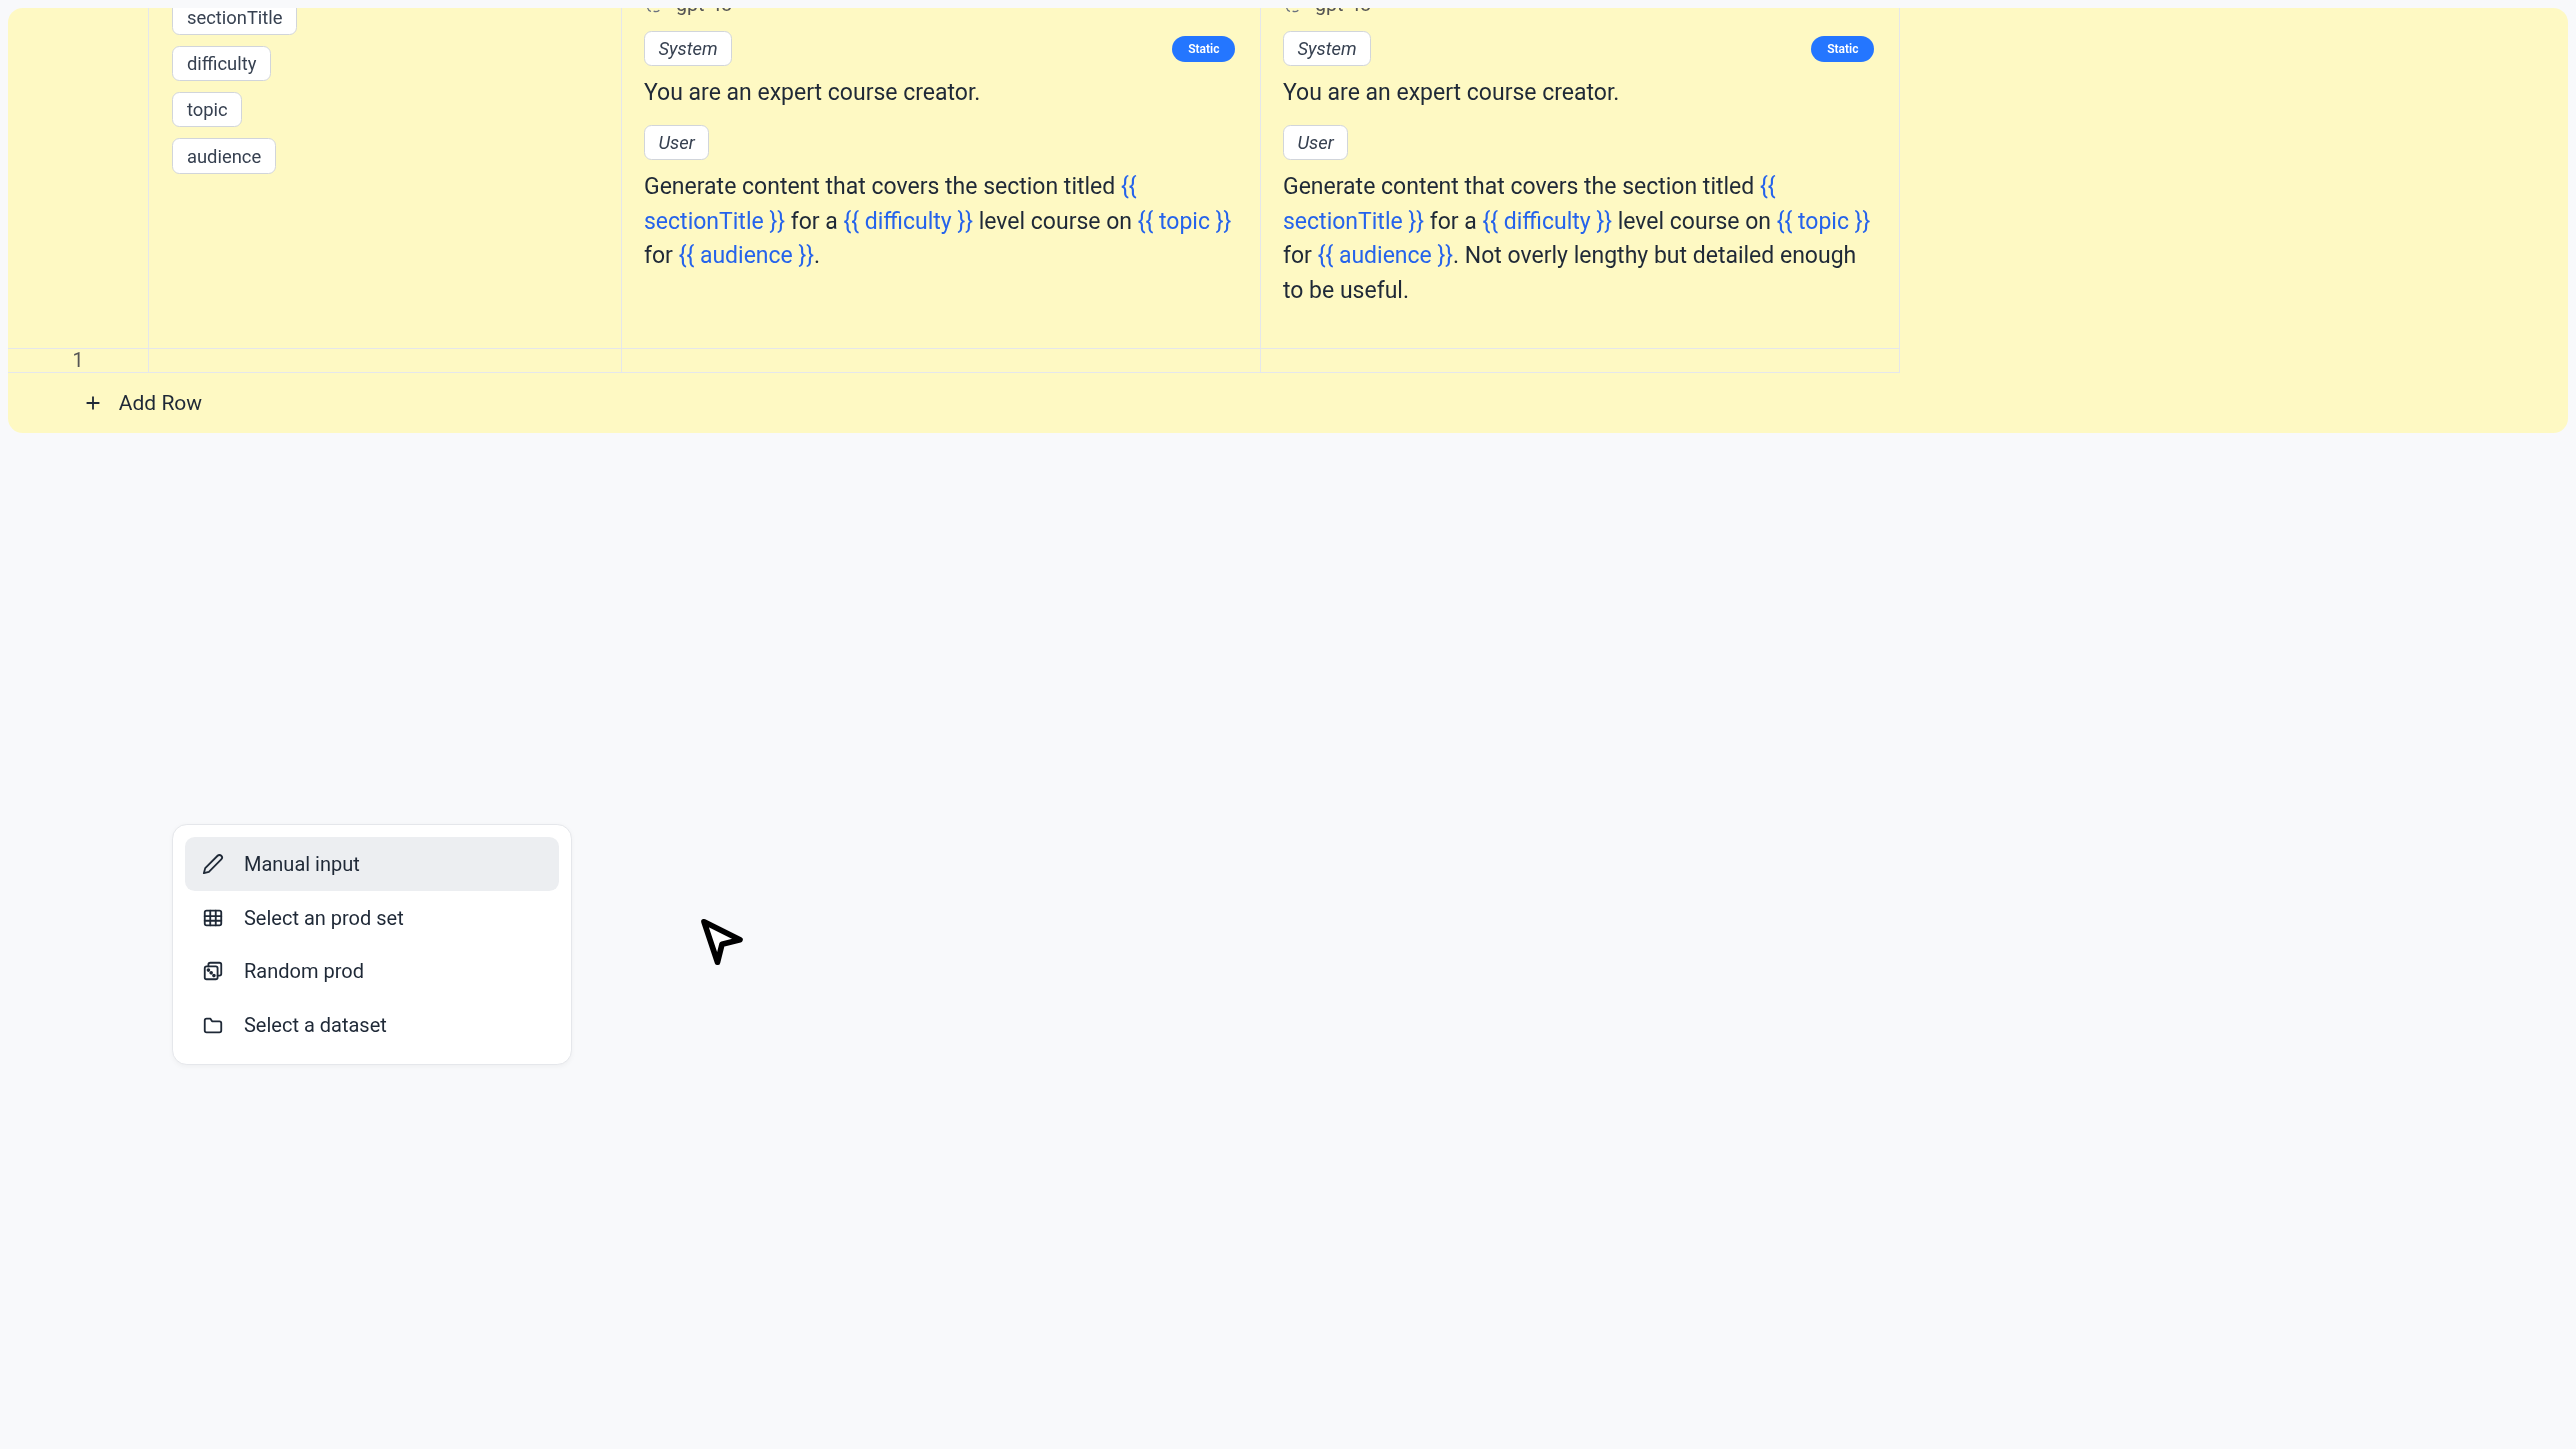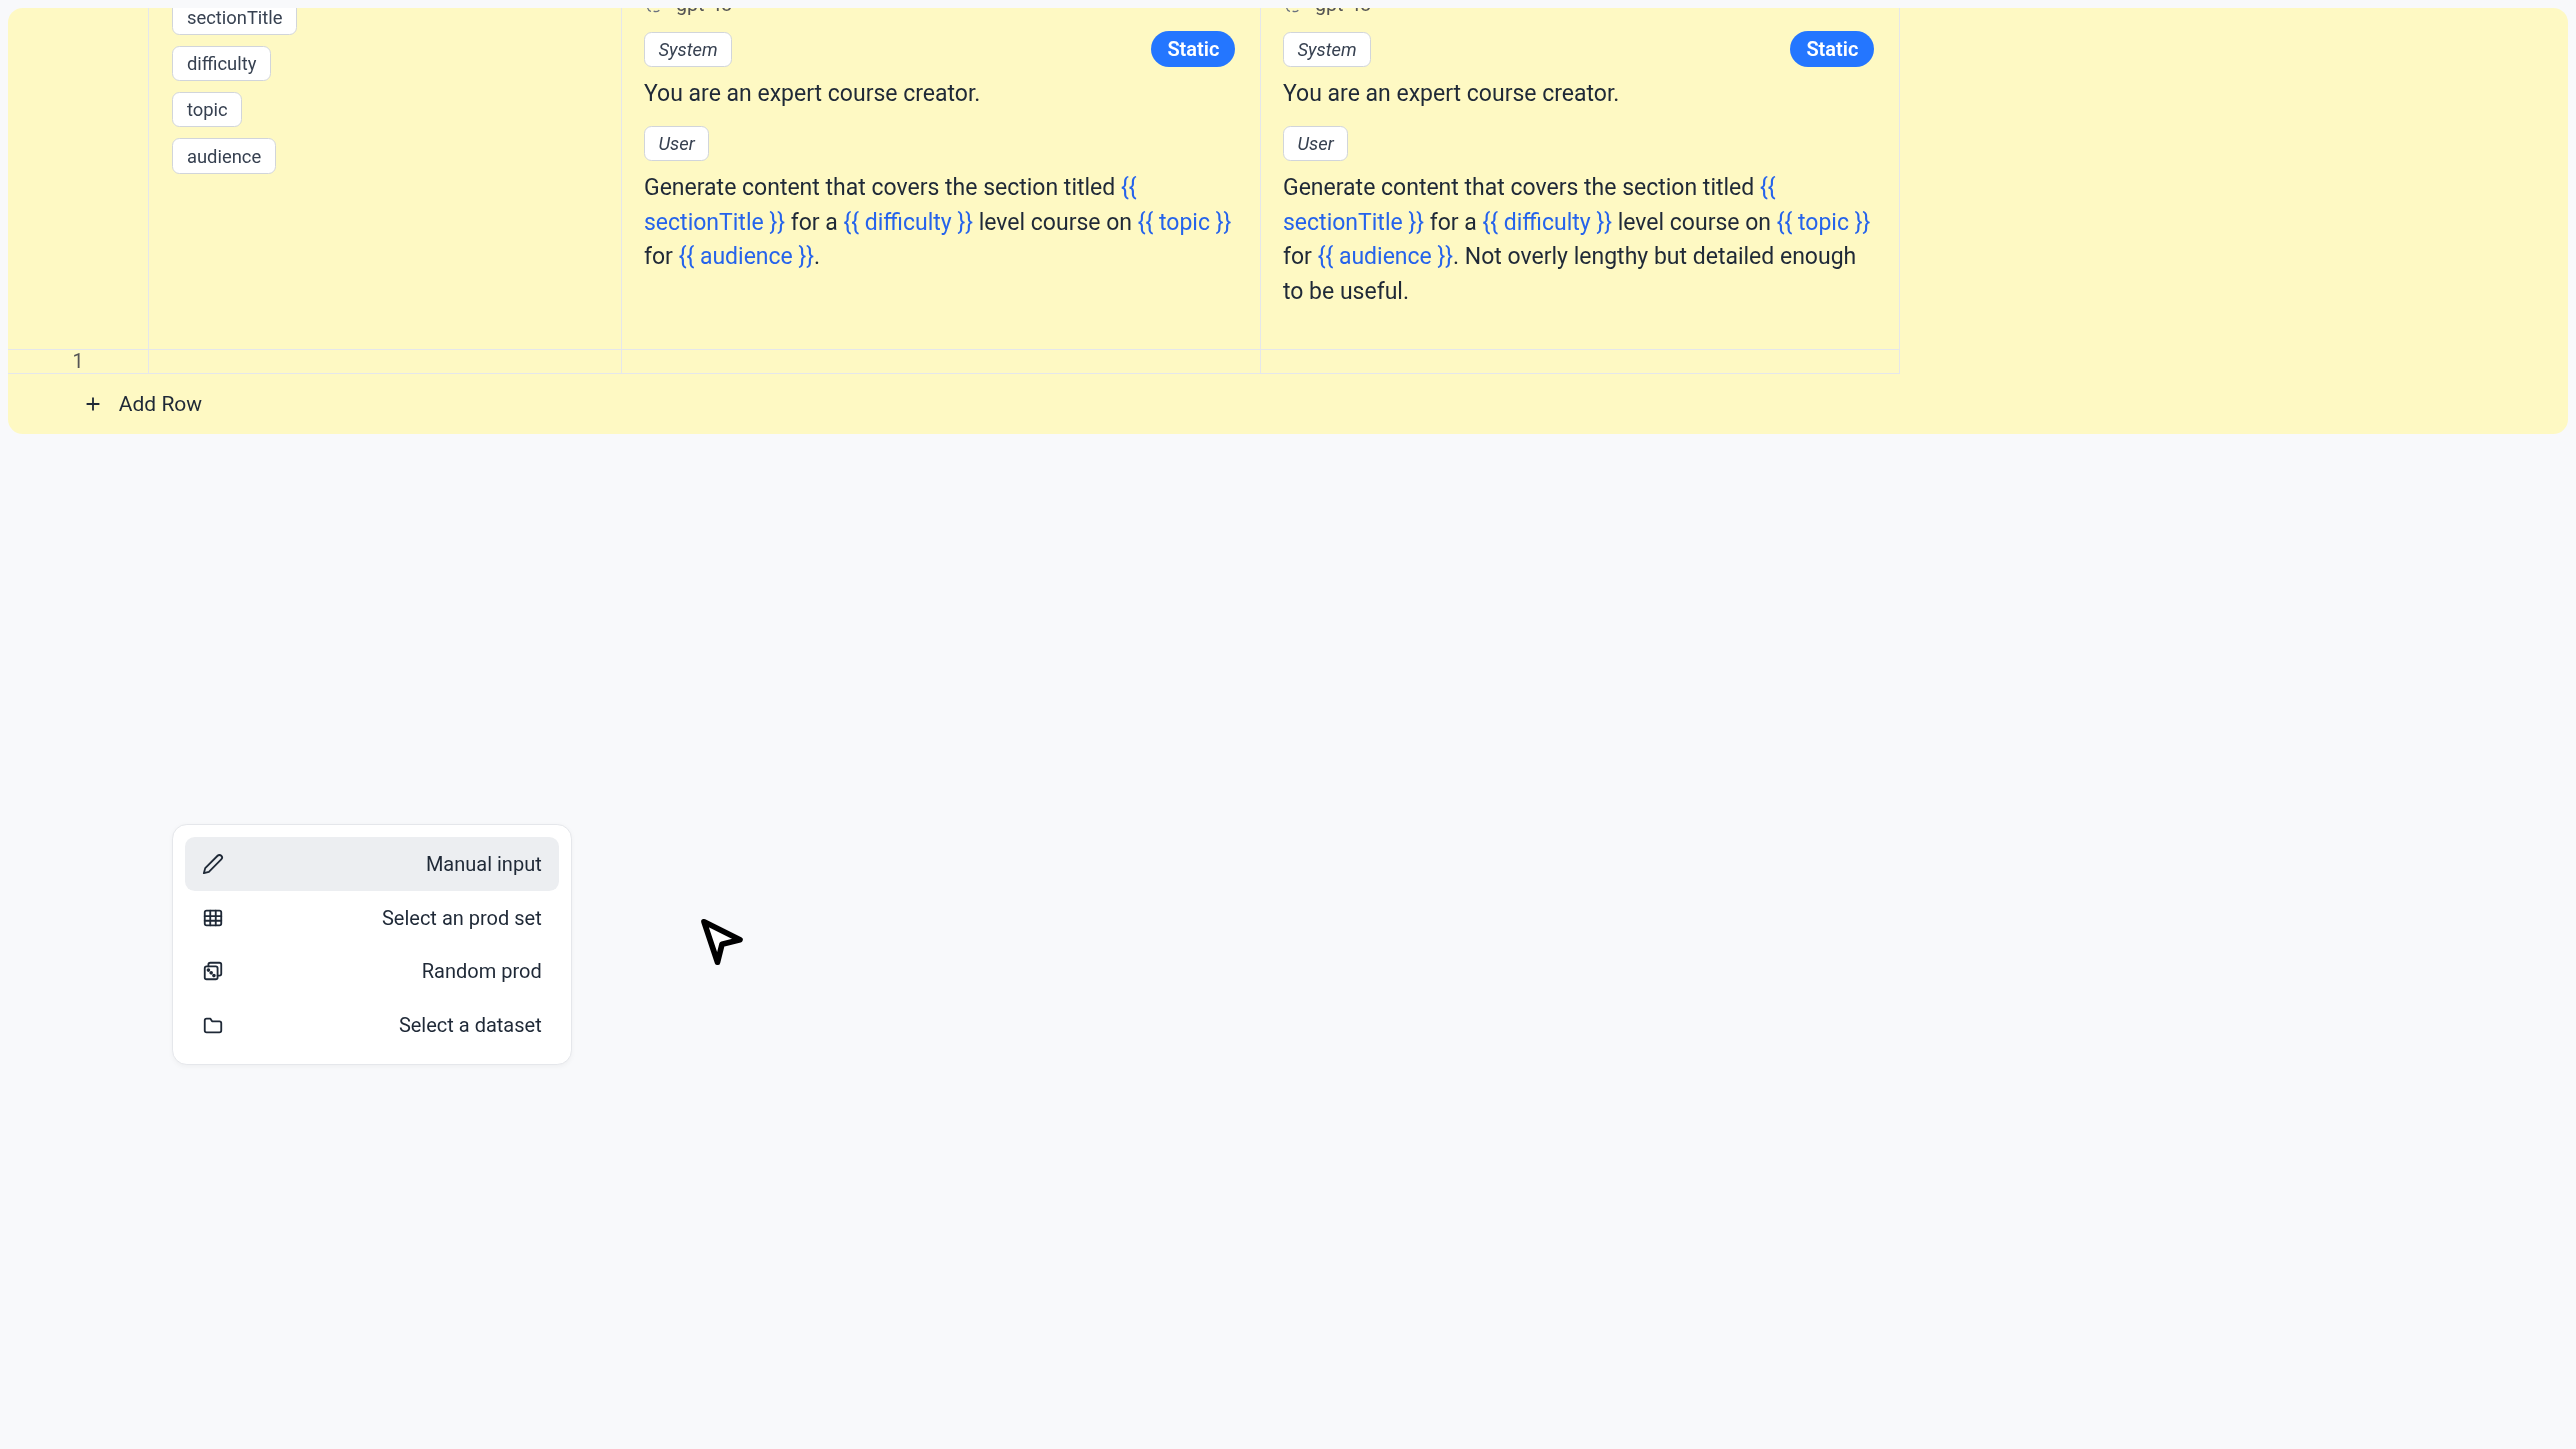--- a/index.html
+++ b/index.html
@@ -77,21 +77,21 @@
       padding: 6.1px 13.5px;
       font-size: 18.4px;
       color: #374151;
       font-style: italic;
     }
     .static-badge {
       background: #2476ff;
       color: white;
       border-radius: 614px;
       padding: 6.1px 16px;
-      font-size: 20px;
+      font-size: 12px;
       font-weight: 600;
     }
     .msg-text {
       font-size: 23px;
       line-height: 1.5;
       color: #1f2937;
       margin-bottom: 14.8px;
     }
     .msg-text .var {
       color: #2563eb;
@@ -122,21 +122,20 @@
     }
     .dropdown-item {
       display: flex;
       align-items: center;
       gap: 19.7px;
       padding: 14.8px 17px;
       border-radius: 9.8px;
       font-size: 20px;
       color: #1f2937;
       cursor: pointer;
-      justify-content: space-between;
     }
     .dropdown-item.hovered {
       background: #eceef1;
     }
     .dropdown-icon {
       width: 22px;
       height: 22px;
       flex-shrink: 0;
       color: #1f2937;
     }

